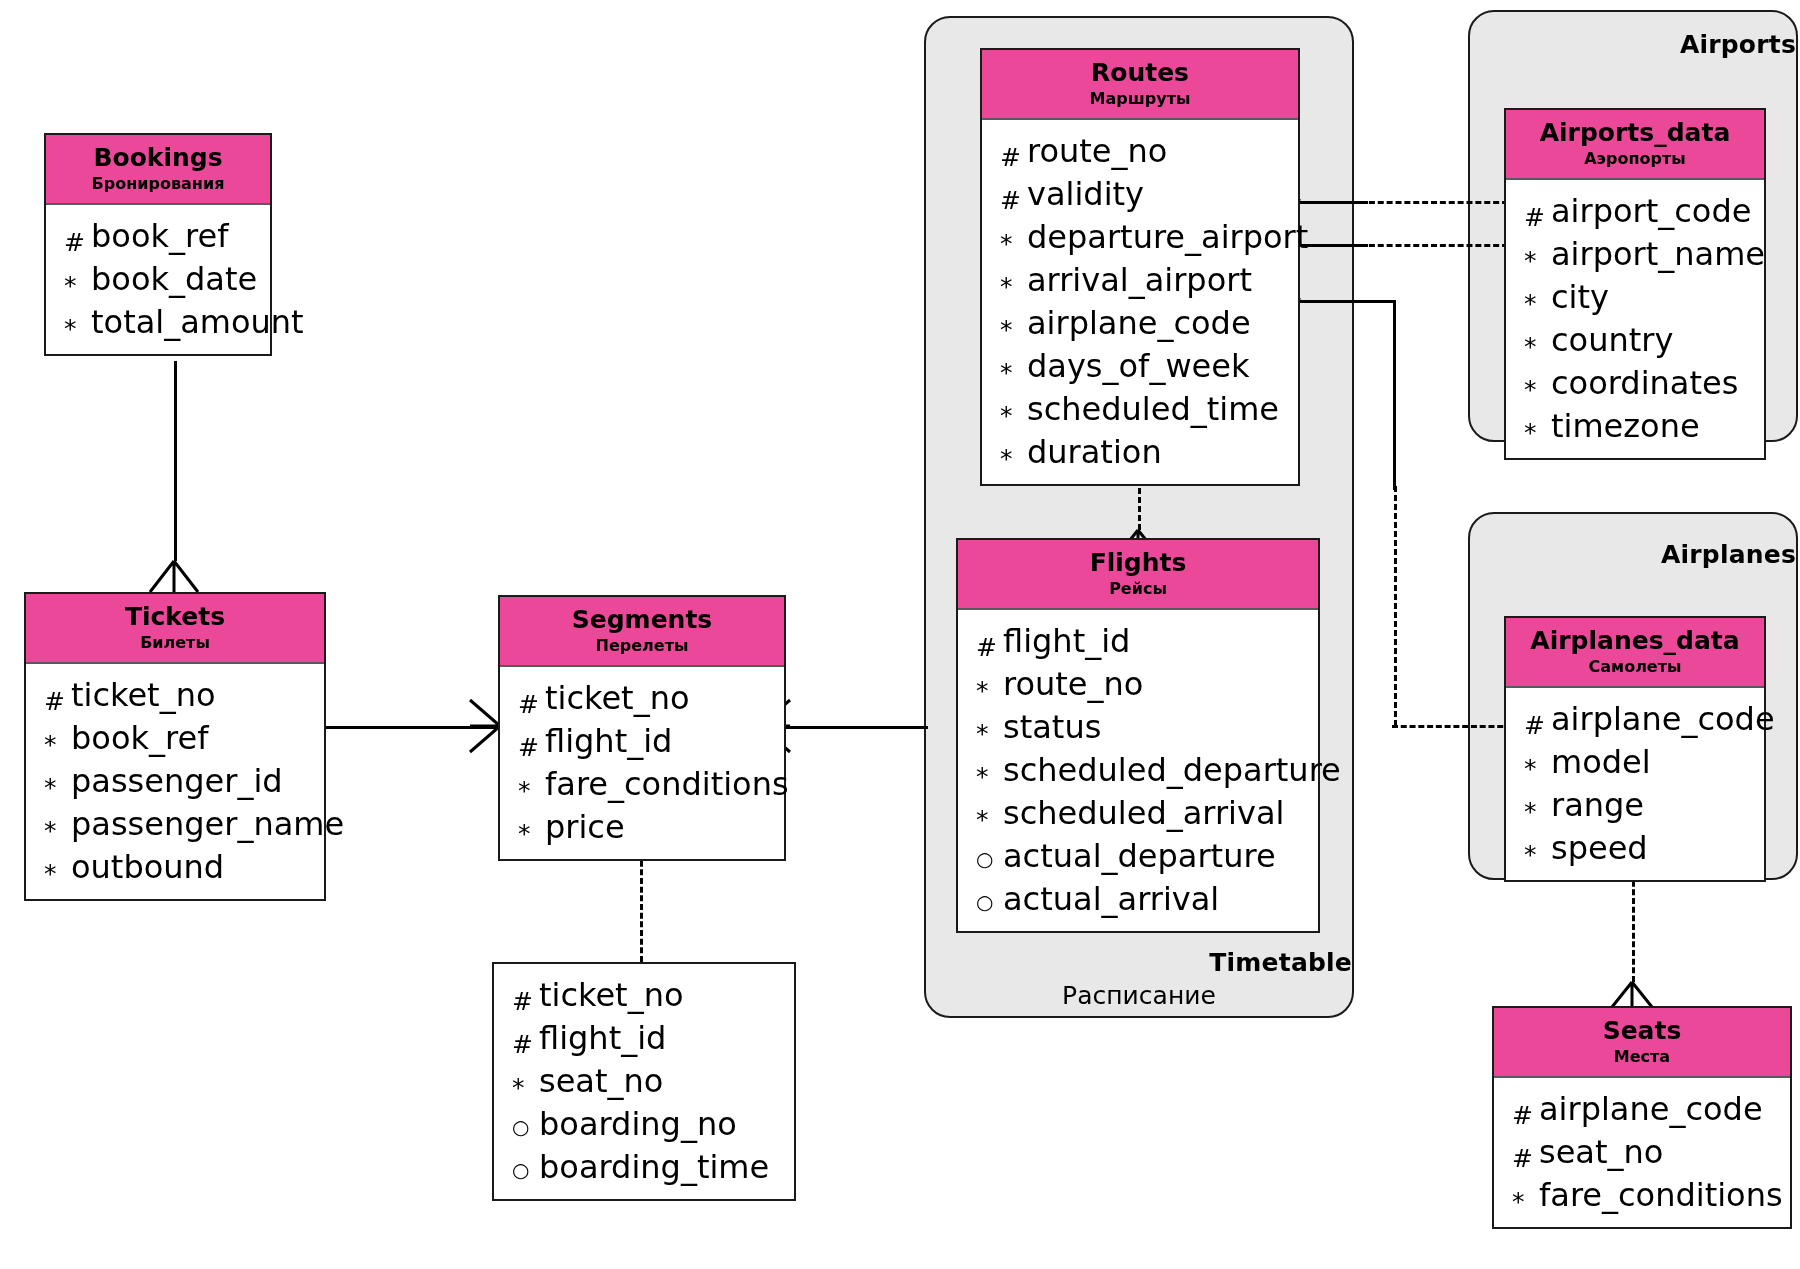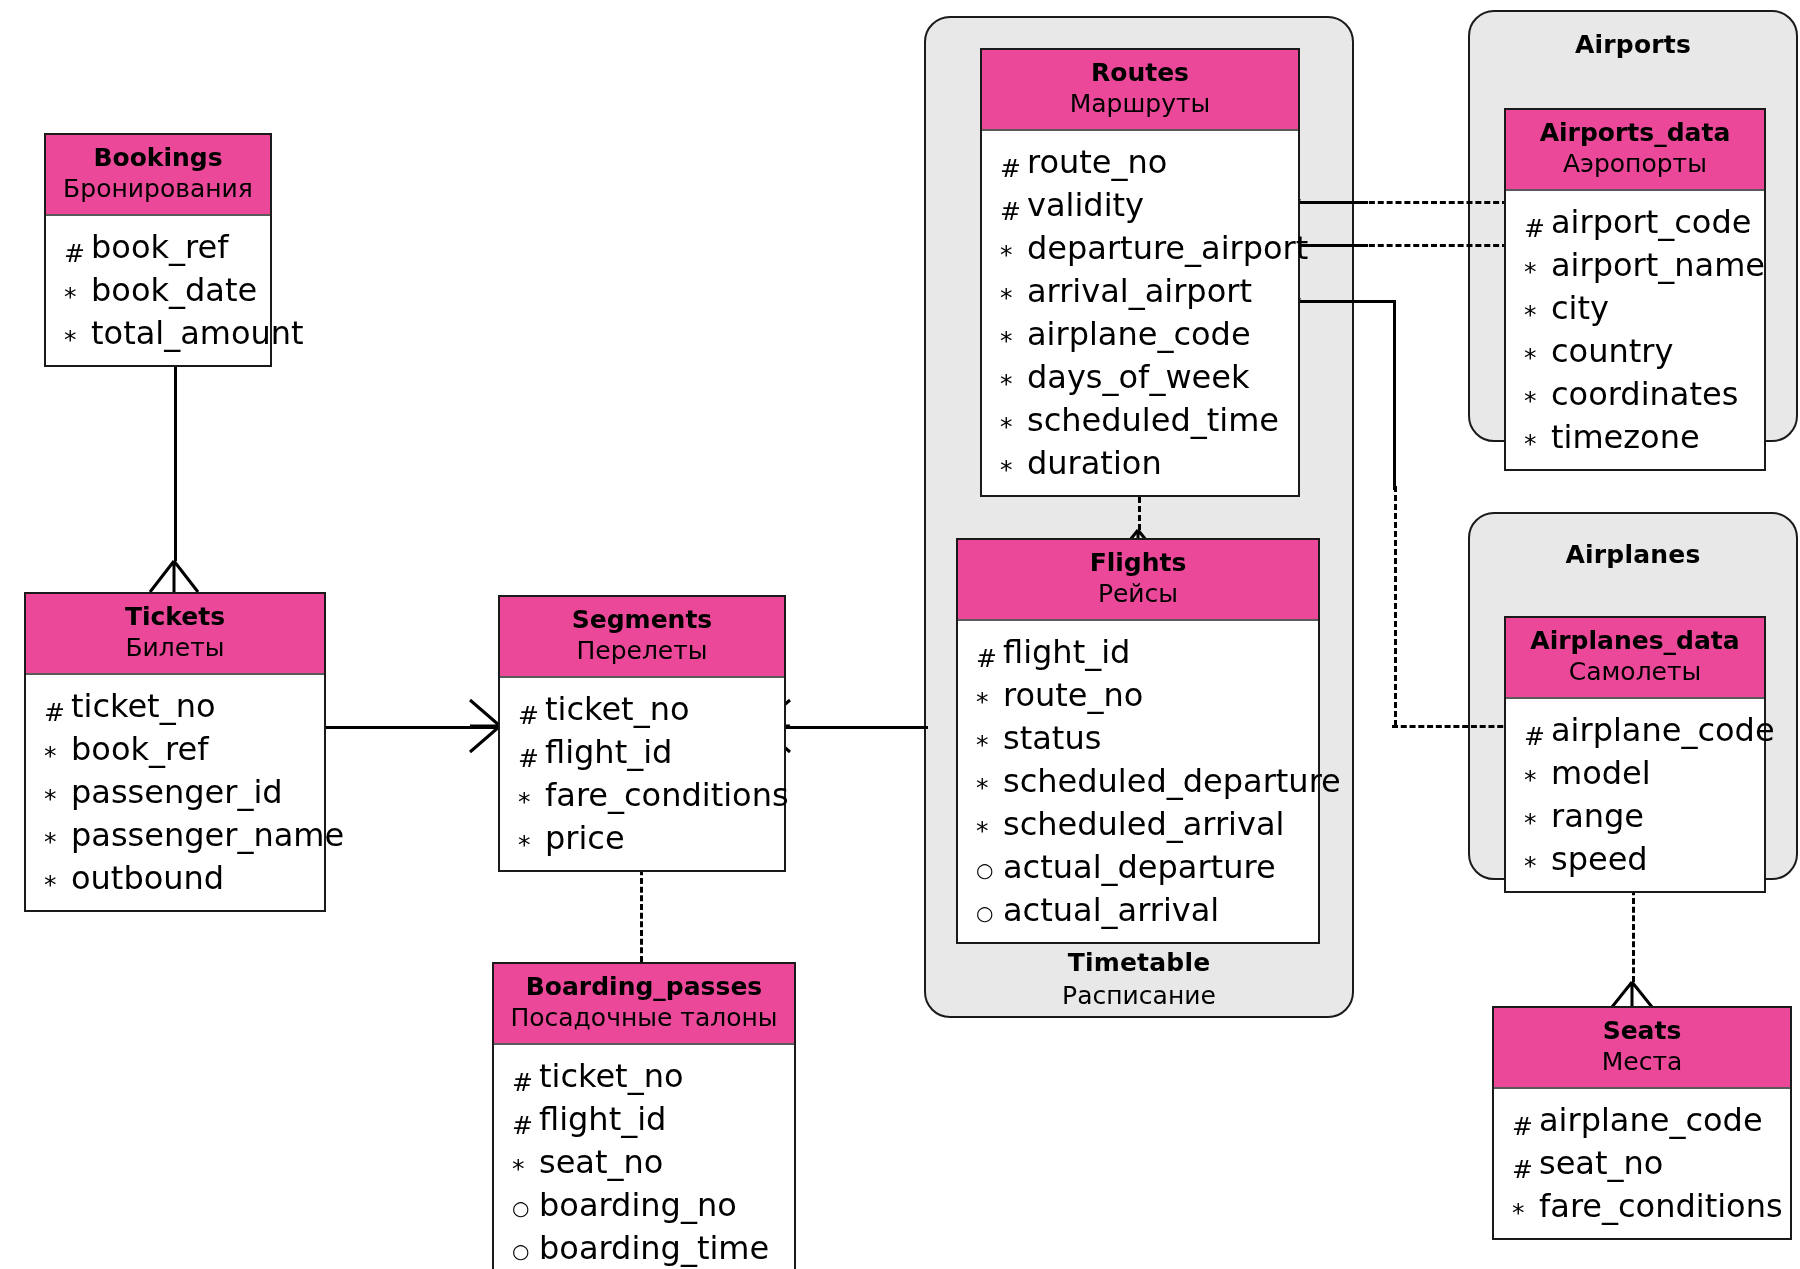--- a/index.html
+++ b/index.html
@@ -1,28 +1,28 @@
 <!DOCTYPE html>
 <html><head>
 <meta charset="utf-8">
 <style>
   html,body{margin:0;padding:0;background:#ffffff;}
   body{font-family:"DejaVu Sans","Liberation Sans",sans-serif;}
   #canvas{position:relative;width:1800px;height:1269px;overflow:hidden;background:#fff;}
 
   
   .group{position:absolute;background:#e8e8e8;border:2px solid #1a1a1a;border-radius:26px;box-sizing:border-box;}
-  .group-title{position:absolute;left:0;right:0;text-align:center;font-weight:bold;font-size:25px;color:#000;letter-spacing:.2px;}
+  .group-title{position:absolute;left:0;right:0;text-align:right;font-weight:bold;font-size:25px;color:#000;letter-spacing:.2px;}
   .group-sub{position:absolute;left:0;right:0;text-align:center;font-size:25px;color:#000;}
 
   
   .entity{position:absolute;box-sizing:border-box;border:2px solid #1a1a1a;background:#ffffff;}
   .entity .hdr{background:#ec4899;border-bottom:2px solid #5a5a5a;padding:8px 10px 10px 10px;text-align:center;box-sizing:border-box;}
   .entity .hdr .en{font-weight:bold;font-size:25px;line-height:1.22;color:#000;}
-  .entity .hdr .ru{font-size:25px;line-height:1.22;color:#000;}
+  .entity .hdr .ru{font-size:16px;line-height:1.22;color:#000;font-weight:bold;}
   .entity .fields{padding:10px 0 10px 0;box-sizing:border-box;}
   .fld{display:flex;align-items:baseline;font-size:25px;line-height:1.28;color:#000;padding:1px 0 1px 18px;white-space:nowrap;}
   .mk{display:inline-block;width:27px;flex:0 0 27px;text-align:left;font-size:25px;color:#000;}
   .mk.opt{font-size:20px;position:relative;top:-1px;}
   .mk.req{font-size:25px;position:relative;top:4px;}
   .fname{font-size:32px;}
 
   
   .ln{position:absolute;background:#000;}
   .h{height:3px;}
@@ -174,24 +174,20 @@
           <span class="fname">fare_conditions</span>
         </div>
       <div class="fld">
           <span class="mk req">*</span>
           <span class="fname">price</span>
         </div>
     </div>
   </div>
 
   <div class="entity" style="left:492px;top:962px;width:304px;">
-    <div class="hdr">
-      <div class="en">Boarding_passes</div>
-      <div class="ru">Посадочные талоны</div>
-    </div>
     <div class="fields">
       <div class="fld">
           <span class="mk req">#</span>
           <span class="fname">ticket_no</span>
         </div>
       <div class="fld">
           <span class="mk req">#</span>
           <span class="fname">flight_id</span>
         </div>
       <div class="fld">

